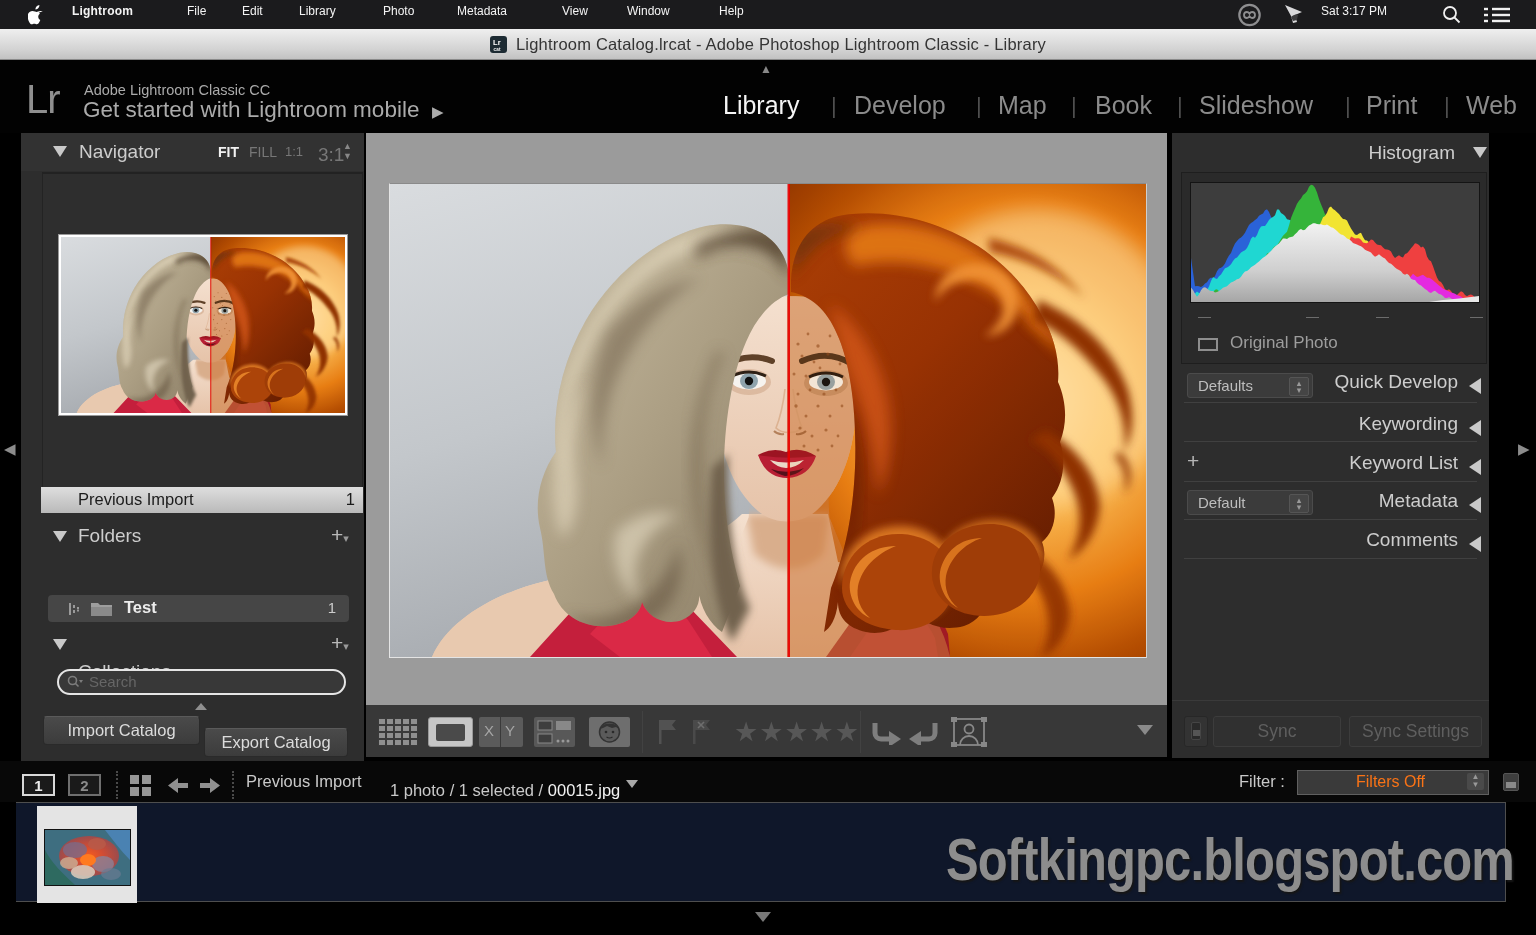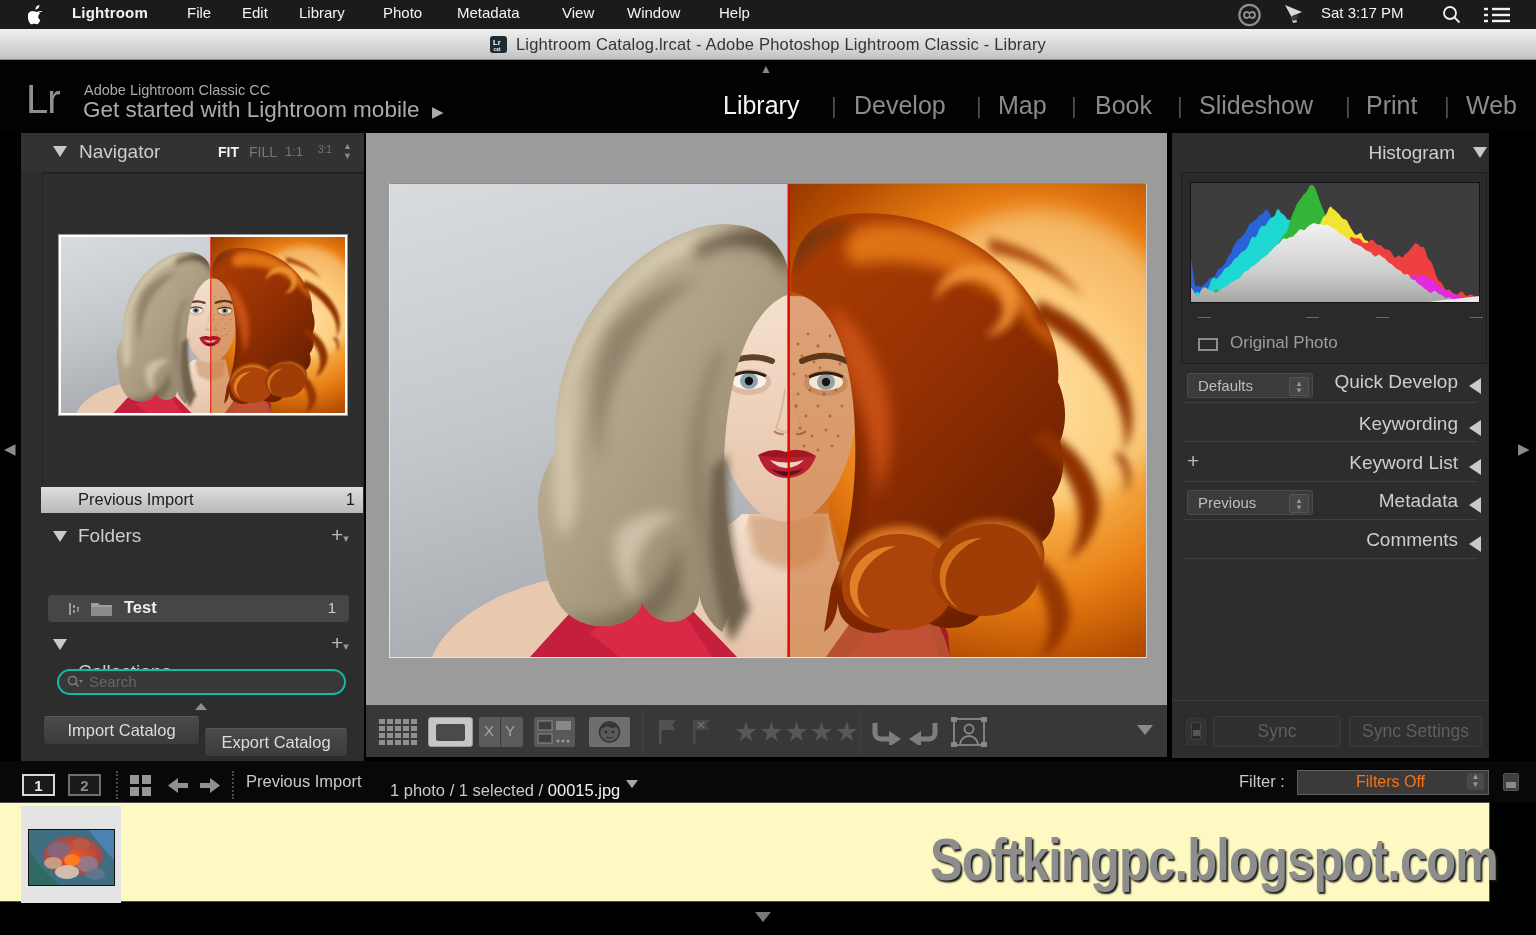--- a/index.html
+++ b/index.html
@@ -3,21 +3,21 @@
 <meta charset="utf-8">
 <style>
   * { margin:0; padding:0; box-sizing:border-box; }
   html,body { width:1536px; height:935px; overflow:hidden; background:#000;
     font-family:"Liberation Sans", sans-serif; }
   .abs { position:absolute; }
   #stage { position:relative; width:1536px; height:935px; background:#000; }
 
   
   #menubar { left:0; top:0; width:1536px; height:29px; background:#1b1b1d;
-    color:#f4f4f4; font-size:15px; }
+    color:#f4f4f4; font-size:12px; }
   #menubar span { position:absolute; top:4px; }
   #menubar .app { font-weight:bold; letter-spacing:.2px; }
 
   
   #titlebar { left:0; top:29px; width:1536px; height:31px;
     background:linear-gradient(#efefef, #d2d2d2 70%, #c2c2c2);
     border-bottom:1px solid #8a8a8a; }
   .tl { position:absolute; top:37px; width:16px; height:16px; border-radius:50%; }
   #titlebar .title { position:absolute; left:0; right:0; top:0; height:31px;
     display:flex; align-items:center; justify-content:center;
@@ -37,21 +37,21 @@
   .gutterArrow { position:absolute; color:#8c8c8c; font-size:15px; }
 
   
   #leftpanel { left:21px; top:133px; width:343px; height:628px; background:#2d2d2d; }
   #rightpanel { left:1172px; top:133px; width:317px; height:625px; background:#2d2d2d; }
   #centerarea { left:366px; top:133px; width:801px; height:572px; background:#9b9b9b; }
   #toolbar { left:366px; top:705px; width:801px; height:52px; background:#383838; }
 
   
   #bottombar { left:0; top:761px; width:1536px; height:41px; background:#080808; color:#cfcfcf; }
-  #filmstrip { left:0; top:802px; width:1490px; height:100px; background:#fef9c3;
+  #filmstrip { left:16px; top:802px; width:1490px; height:100px; background:#0f172a;
     border:1px solid #4e4e4e; border-left:none; }
 
   .panelHead { color:#cdcdcd; font-size:18px; }
   .dd { width:126px; height:25px; background:#3b3b3b; border:1px solid #4b4b4b;
     border-radius:3px; color:#bdbdbd; font-size:15px; padding:3px 0 0 10px; }
   .dd::after { content:"\25B4\A\25BE"; white-space:pre; line-height:7px; font-size:9px; color:#999;
     text-align:center; padding-top:2px; position:absolute; right:3px; top:3px; width:18px; height:15px;
     background:#454545; border-radius:2px; border:1px solid #555; }
   .rsep { left:12px; width:293px; height:1px; background:#1e1e1e; border-bottom:1px solid #404040; }
   .larr { right:8px; width:0; height:0; border-top:8px solid transparent;
@@ -313,21 +313,21 @@
   <div class="abs" style="left:23px; top:553px; width:12px; height:47px; background:#ababab; border-radius:6px;"></div>
 
   <div id="leftpanel" class="abs">
 
     <div class="abs" style="left:0; top:0; width:343px; height:38px; background:#323232;">
       <span class="abs" style="left:32px; top:13px; width:0; height:0; border-left:7px solid transparent; border-right:7px solid transparent; border-top:11px solid #c9c9c9;"></span>
       <span class="abs panelHead" style="left:58px; top:8px; font-size:19px;">Navigator</span>
       <span class="abs" style="left:197px; top:11px; font-size:14px; font-weight:bold; color:#f2f2f2;">FIT</span>
       <span class="abs" style="left:228px; top:11px; font-size:14px; color:#777;">FILL</span>
       <span class="abs" style="left:264px; top:11px; font-size:13px; color:#777;">1:1</span>
-      <span class="abs" style="left:297px; top:11px; font-size:10px; color:#777;">3:1</span>
+      <span class="abs" style="left:297px; top:11px; font-size:19px; color:#777;">3:1</span>
       <span class="abs" style="left:322px; top:8px; font-size:9px; color:#888;">▲<br>▼</span>
     </div>
 
     <div class="abs" style="left:21px; top:39px; width:321px; height:316px; background:#2e2e2e; border:1px solid #232323; border-top:2px solid #222;"></div>
     <div class="abs" style="left:37px; top:101px; width:290px; height:182px; background:#fff; border:1px solid #999; padding:2px;">
       <svg width="284" height="176" viewBox="0 0 756 473" preserveAspectRatio="none">
           <use href="#photoArt"></use>
         </svg>
     </div>
 
@@ -356,21 +356,21 @@
         <path d="M1 7 h21 v9 h-21 z" fill="#8a8a8a"></path>
       </svg>
       <span class="abs" style="left:76px; top:3px; font-size:16.5px; font-weight:bold; color:#ededed;">Test</span>
       <span class="abs" style="right:13px; top:4px; font-size:15px; color:#cdcdcd;">1</span>
     </div>
 
     <span class="abs" style="left:32px; top:506px; width:0; height:0; border-left:7px solid transparent; border-right:7px solid transparent; border-top:11px solid #c9c9c9;"></span>
     <span class="abs panelHead" style="left:57px; top:528px; font-size:19px;">Collections</span>
     <span class="abs" style="left:310px; top:498px; font-size:21px; color:#b9b9b9;">+<span style="font-size:11px; color:#999;">▾</span></span>
 
-    <div class="abs" style="left:36px; top:536px; width:289px; height:26px; border:2px solid #14b8a6; border-radius:14px; background:#383838;">
+    <div class="abs" style="left:36px; top:536px; width:289px; height:26px; border:2px solid #e5e5e5; border-radius:14px; background:#383838;">
       <svg class="abs" width="16" height="14" viewBox="0 0 16 14" style="left:8px; top:4px;">
         <circle cx="5.5" cy="5.5" r="4" fill="none" stroke="#7c7c7c" stroke-width="1.6"></circle>
         <line x1="8.5" y1="8.5" x2="11.5" y2="11.5" stroke="#7c7c7c" stroke-width="1.6"></line>
         <path d="M12 5 l4 0 -2 3 z" fill="#7c7c7c"></path>
       </svg>
       <span class="abs" style="left:30px; top:2px; font-size:15px; color:#666;">Search</span>
     </div>
 
     <span class="abs" style="left:174px; top:570px; width:0; height:0; border-left:6px solid transparent; border-right:6px solid transparent; border-bottom:7px solid #8f8f8f;"></span>
     <div class="abs" style="left:22px; top:583px; width:157px; height:29px; background:linear-gradient(#4a4a4a,#3c3c3c); border:1px solid #2a2a2a; border-top-color:#5a5a5a; border-radius:4px; color:#dcdcdc; font-size:16.5px; text-align:center; line-height:27px;">Import Catalog</div>
@@ -511,21 +511,21 @@
     <span class="abs panelHead" style="right:31px; top:238px; font-size:19px;">Quick Develop</span>
     <span class="abs larr" style="top:245px;"></span>
     <div class="abs rsep" style="top:269px;"></div>
     <span class="abs panelHead" style="right:31px; top:280px; font-size:19px;">Keywording</span>
     <span class="abs larr" style="top:287px;"></span>
     <div class="abs rsep" style="top:308px;"></div>
     <span class="abs" style="left:15px; top:316px; font-size:21px; color:#b5b5b5;">+</span>
     <span class="abs panelHead" style="right:31px; top:319px; font-size:19px;">Keyword List</span>
     <span class="abs larr" style="top:326px;"></span>
     <div class="abs rsep" style="top:348px;"></div>
-    <div class="abs dd" style="left:15px; top:357px;">Previous</div>
+    <div class="abs dd" style="left:15px; top:357px;">Default</div>
     <span class="abs panelHead" style="right:31px; top:357px; font-size:19px;">Metadata</span>
     <span class="abs larr" style="top:364px;"></span>
     <div class="abs rsep" style="top:386px;"></div>
     <span class="abs panelHead" style="right:31px; top:396px; font-size:19px;">Comments</span>
     <span class="abs larr" style="top:403px;"></span>
     <div class="abs rsep" style="top:425px;"></div>
 
     <div class="abs" style="left:0px; top:567px; width:317px; height:58px; background:#2d2d2d; border-top:1px solid #3a3a3a;"></div>
     <div class="abs" style="left:12px; top:583px; width:24px; height:31px; background:#333; border:1px solid #272727; border-radius:3px;">
       <span class="abs" style="left:6px; top:5px; width:10px; height:18px; background:#2a2a2a; border:1px solid #454545; border-radius:2px;"></span>

